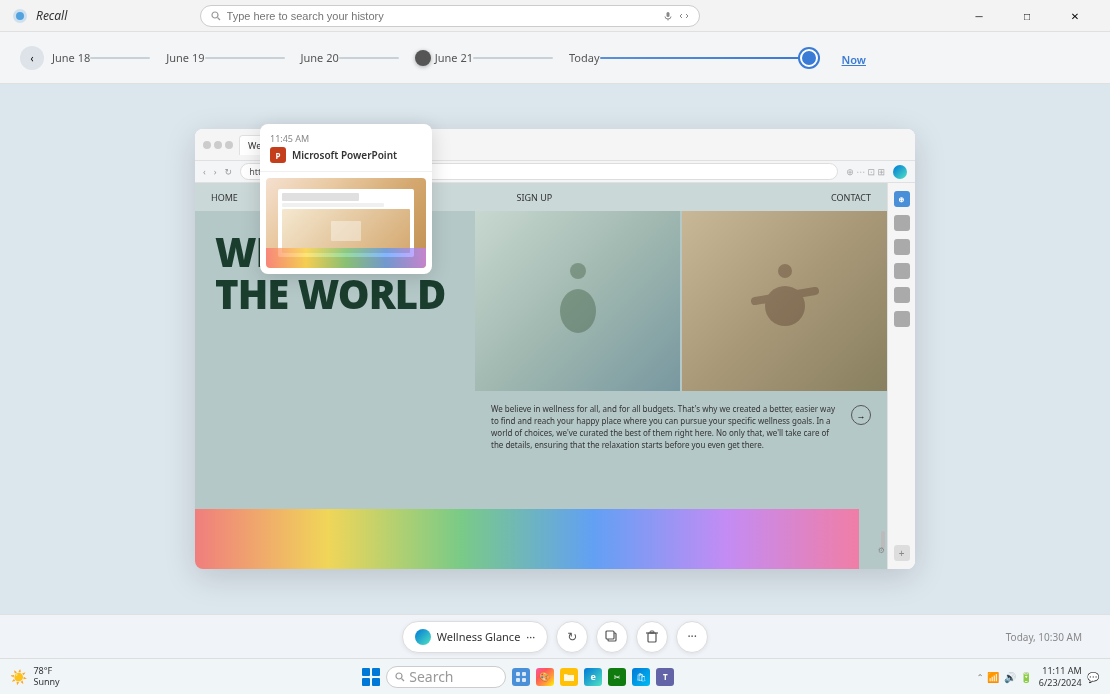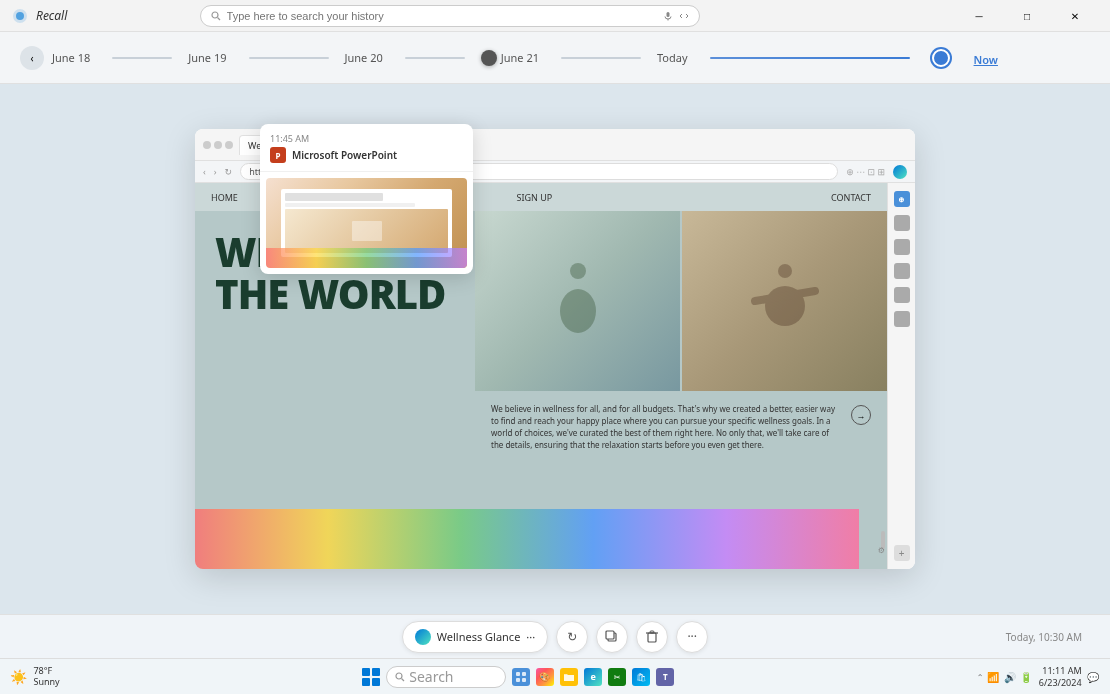--- a/index.html
+++ b/index.html
@@ -91,21 +91,21 @@
       display: flex;
       align-items: center;
       justify-content: center;
       cursor: pointer;
       font-size: 10px;
       margin-right: 8px;
     }
     .timeline-item {
       display: flex;
       align-items: center;
-      gap: 22px;
+      gap: 0;
       margin-right: 16px;
     }
     .timeline-label {
       font-size: 11px;
       color: #555;
       white-space: nowrap;
     }
     .timeline-line {
       height: 2px;
       background: #c8d0d8;
@@ -331,21 +331,21 @@
       justify-content: center;
       font-size: 9px;
       margin-top: 2px;
     }
 
     
     .ppt-popup {
       position: absolute;
       top: 40px;
       left: 260px;
-      width: 213px;
+      width: 172px;
       background: white;
       border-radius: 8px;
       box-shadow: 0 4px 20px rgba(0,0,0,0.15);
       overflow: hidden;
       z-index: 10;
     }
     .ppt-popup-header {
       padding: 8px 10px;
       border-bottom: 1px solid #f0f0f0;
     }

